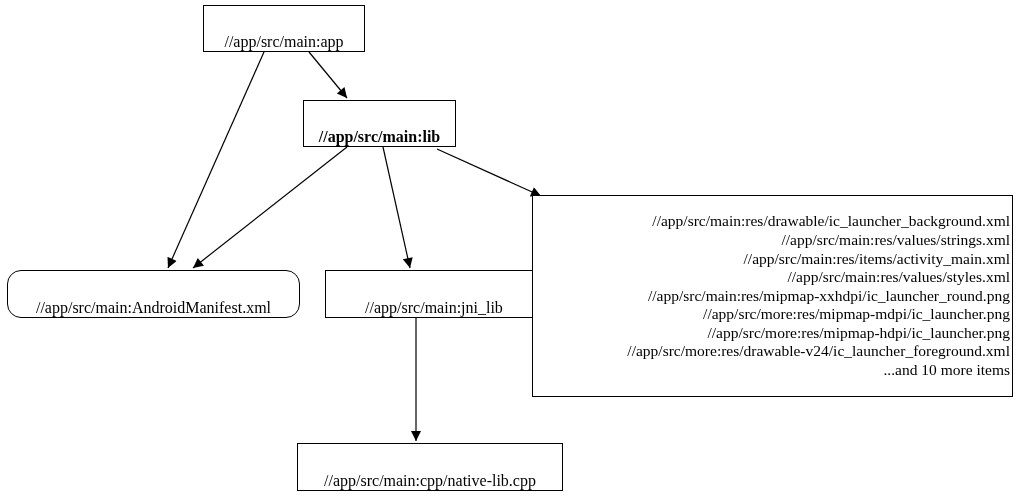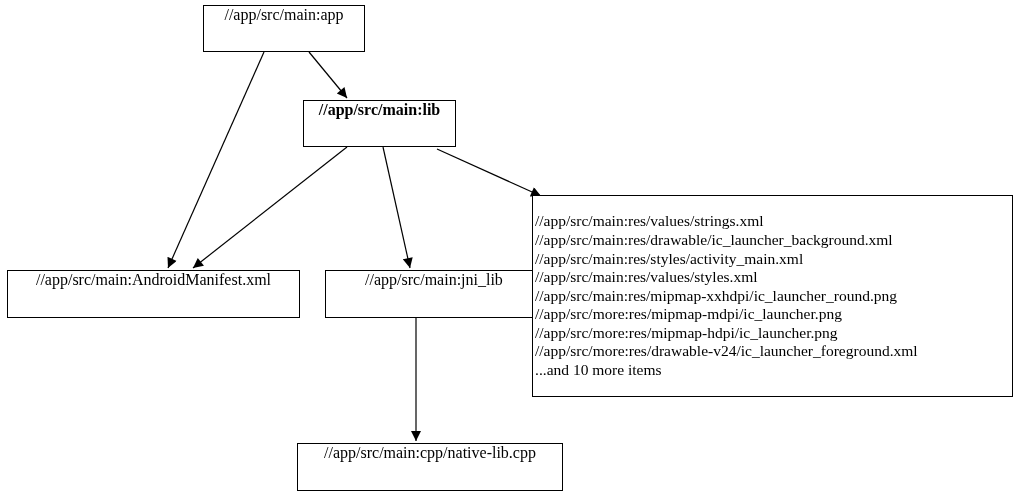--- a/index.html
+++ b/index.html
@@ -26,30 +26,30 @@
   .edges-layer line {
     stroke: #000000;
     stroke-width: 1.2;
   }
   .node {
     position: absolute;
     box-sizing: border-box;
     border: 1px solid #000000;
     background: #ffffff;
     display: flex;
-    align-items: flex-start;
+    align-items: flex-end;
     justify-content: center;
     text-align: center;
     font-size: 16px;
     line-height: 1.15;
     white-space: nowrap;
   }
   .node-app      { left: 203px; top:   5px; width: 162px; height: 47px; }
   .node-lib      { left: 303px; top: 100px; width: 153px; height: 47px; font-weight: bold; }
-  .node-manifest { left:   7px; top: 270px; width: 293px; height: 48px; }
+  .node-manifest { left:   7px; top: 270px; width: 293px; height: 48px; border-radius: 14px; }
   .node-jni      { left: 325px; top: 270px; width: 218px; height: 48px; }
   .node-cpp      { left: 282px; top: 443px; width: 266px; height: 48px; margin-left: 15px; }
   .node-res {
     left: 532px; top: 195px; width: 481px; height: 202px;
     flex-direction: column;
     font-size: 15.5px;
     line-height: 18.6px;
     padding: 4px 2px;
   }
   .res-line {
@@ -85,23 +85,23 @@
 
   <div class="node node-manifest">
     <span>//app/src/main:AndroidManifest.xml</span>
   </div>
 
   <div class="node node-jni">
     <span>//app/src/main:jni_lib</span>
   </div>
 
   <div class="node node-res">
+    <span class="res-line">//app/src/main:res/drawable/ic_launcher_background.xml</span>
     <span class="res-line">//app/src/main:res/values/strings.xml</span>
-    <span class="res-line">//app/src/main:res/drawable/ic_launcher_background.xml</span>
-    <span class="res-line">//app/src/main:res/styles/activity_main.xml</span>
+    <span class="res-line">//app/src/main:res/items/activity_main.xml</span>
     <span class="res-line">//app/src/main:res/values/styles.xml</span>
     <span class="res-line">//app/src/main:res/mipmap-xxhdpi/ic_launcher_round.png</span>
     <span class="res-line">//app/src/more:res/mipmap-mdpi/ic_launcher.png</span>
     <span class="res-line">//app/src/more:res/mipmap-hdpi/ic_launcher.png</span>
     <span class="res-line">//app/src/more:res/drawable-v24/ic_launcher_foreground.xml</span>
     <span class="res-line">...and 10 more items</span>
   </div>
 
   <div class="node node-cpp">
     <span>//app/src/main:cpp/native-lib.cpp</span>

